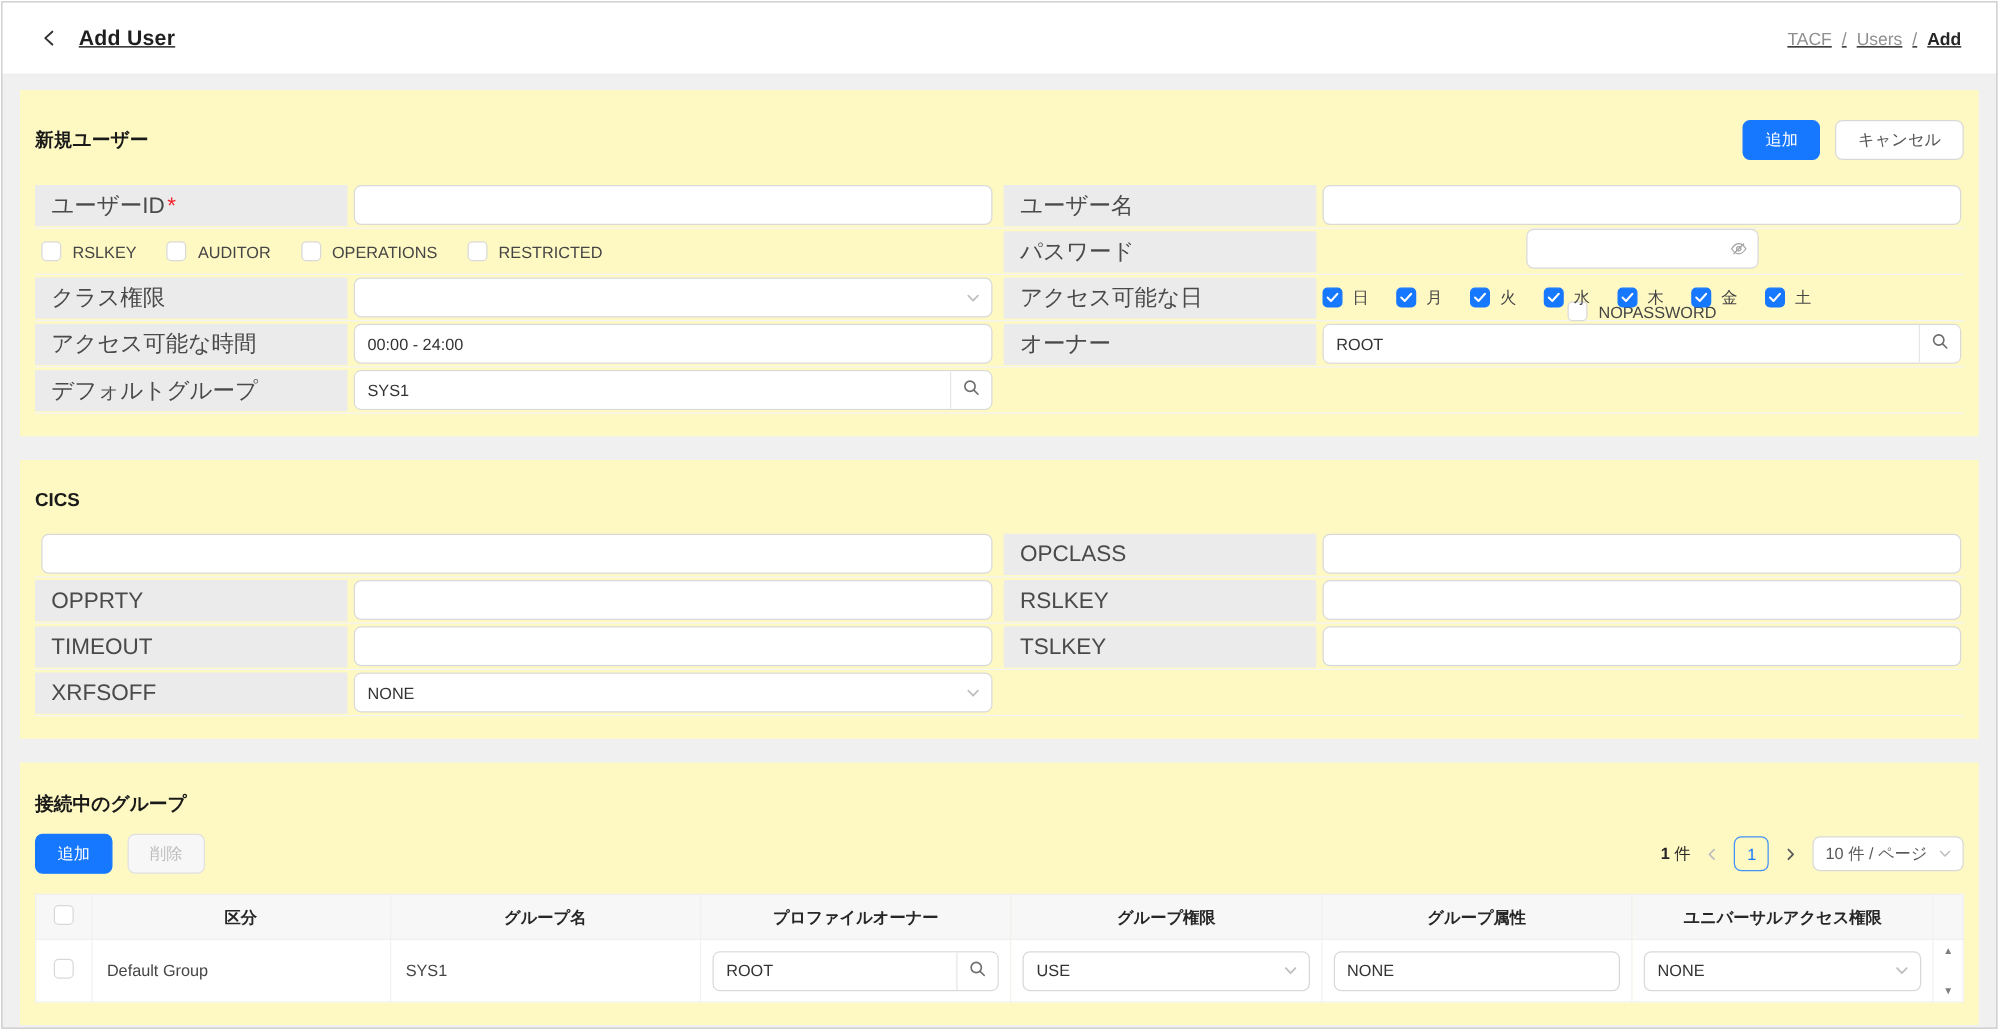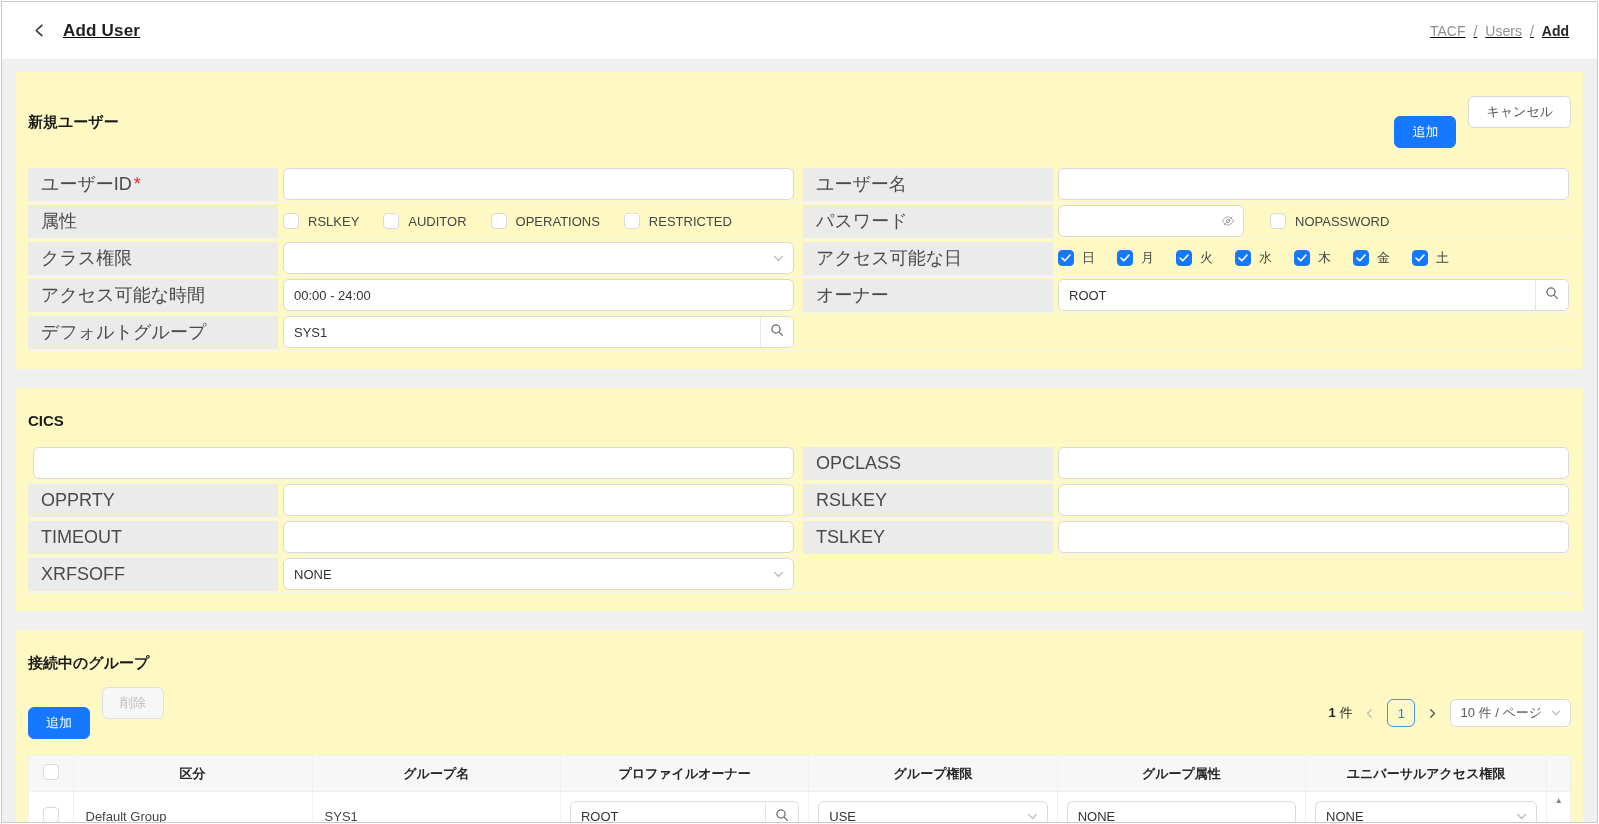--- a/index.html
+++ b/index.html
@@ -16,21 +16,21 @@
 
   
   .content { flex:1; padding:12px 14px; display:flex; flex-direction:column; gap:19px; overflow:hidden; }
   .card { background:#fef9c3; padding:16px 12px 18px; }
   .card:last-child { flex:1; }
   .card-head { display:flex; align-items:center; justify-content:space-between; margin:8px 0 18px; }
   .section-title { font-size:15px; font-weight:bold; color:#1a1a1a; }
   .head-actions { display:flex; gap:12px; }
 
   .btn { height:32px; padding:0 17px; border-radius:6px; border:1px solid #d9d9d9; background:#fff; color:#555; font-size:13px; cursor:pointer; font-family:inherit; }
-  .btn.primary { background:#1677ff; border-color:#1677ff; color:#fff;margin-top:20px; }
+  .btn.primary { background:#1677ff; border-color:#1677ff; color:#fff; }
   .btn.disabled { background:#f7f7f7; border-color:#e0e0e0; color:#bdbdbd; cursor:default; }
 
   
   .frow { display:flex; gap:7px; height:37px; border-bottom:1px solid #f4f4f4; }
   .fhalf { flex:1; display:flex; min-width:0; }
   .flabel { width:250px; min-width:250px; background:#ebebeb; align-self:center; height:33px; display:flex; align-items:center; padding:0 13px; font-size:18px; color:#4a4a4a; }
   .req { color:#f5222d; margin-left:2px; }
   .ffield { flex:1; display:flex; align-items:center; padding:0 2px 0 5px; min-width:0; }
   .fhalf.empty .ffield { padding:0; }
 
@@ -123,21 +123,20 @@
         <div class="fhalf">
           <div class="flabel">ユーザー名</div>
           <div class="ffield">
               <input class="inp" value="" style="">
             </div>
         </div>
       </div>
 
       <div class="frow">
         <div class="fhalf">
-          <div class="flabel">属性</div>
           <div class="ffield">
             <div class="cb-row">
               <label class="cb-item">
                 <span class="cb"></span>
                 <span>RSLKEY</span>
               </label>
               <label class="cb-item">
                 <span class="cb"></span>
                 <span>AUDITOR</span>
               </label>
@@ -147,21 +146,21 @@
               </label>
               <label class="cb-item">
                 <span class="cb"></span>
                 <span>RESTRICTED</span>
               </label>
             </div>
           </div>
         </div>
         <div class="fhalf">
           <div class="flabel">パスワード</div>
-          <div class="ffield" style="gap:26px;">
+          <div class="ffield" style="gap:26px;flex-direction:column;">
             <span class="pwd">
               <input class="inp" type="password" value="" style="">
               <span class="eye">
                 <svg width="14" height="14" viewBox="0 0 16 16">
                     <path d="M1.5 8 C3.5 4.9 6 3.3 8 3.3 C10 3.3 12.5 4.9 14.5 8 C12.5 11.1 10 12.7 8 12.7 C6 12.7 3.5 11.1 1.5 8 Z" fill="none" stroke="currentColor" stroke-width="1.1"></path>
                     <circle cx="8" cy="8" r="2" fill="none" stroke="currentColor" stroke-width="1.1"></circle>
                     <line x1="3.2" y1="12.8" x2="12.8" y2="3.2" stroke="currentColor" stroke-width="1.1"></line>
                   </svg>
               </span>
             </span>

